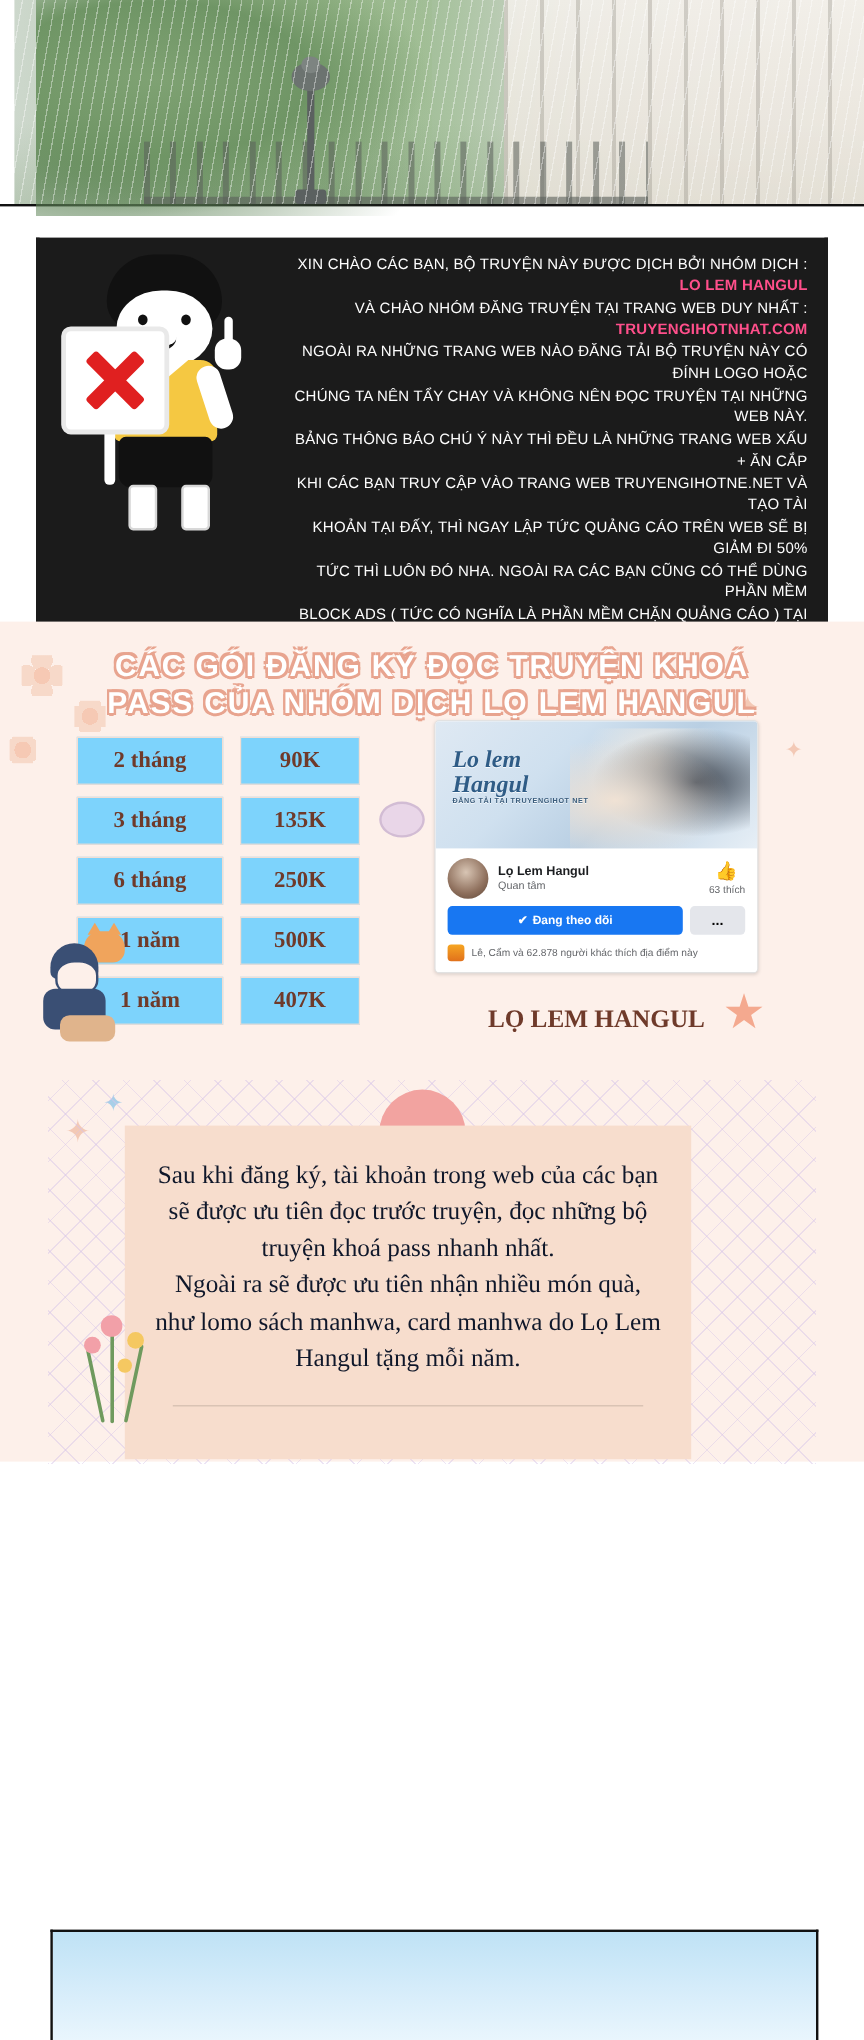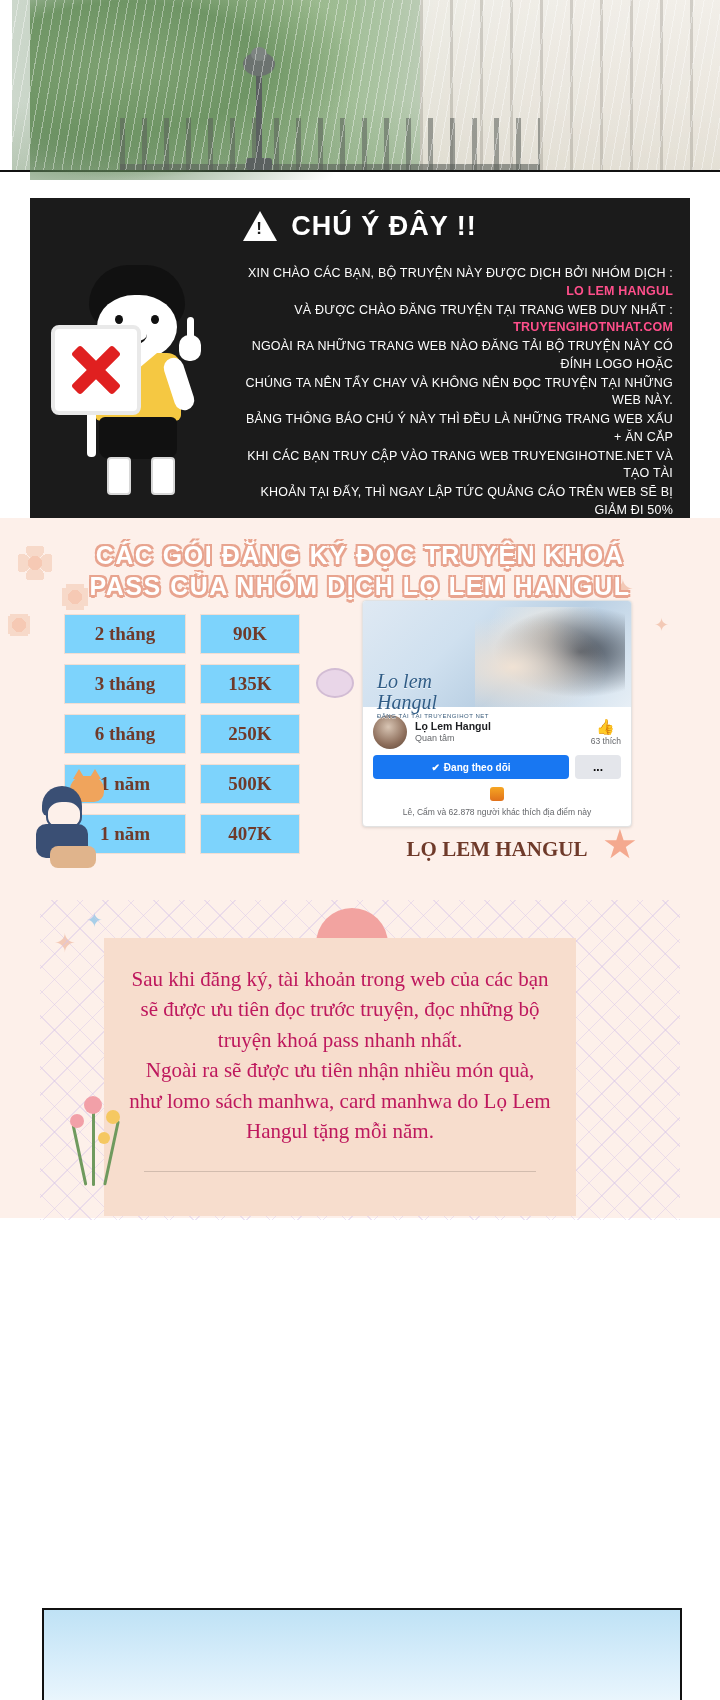--- a/index.html
+++ b/index.html
@@ -250,25 +250,24 @@
     background:
       radial-gradient(ellipse at 25% 60%, #f0e2d4 0%, rgba(240,226,212,0) 60%),
       radial-gradient(ellipse at 70% 45%, #3f4752 0%, rgba(63,71,82,0) 58%),
       radial-gradient(ellipse at 48% 30%, #f7efe4 0%, rgba(247,239,228,0) 55%);
   }
   .fb-logo {
     position: absolute; left: 14px; top: 22px;
     color: #2f5c86;
     font-family: "Liberation Serif", serif;
     font-style: italic;
-    font-weight: normal;
+    font-weight: bold;
     font-size: 20px;
     line-height: 1.05;
     text-shadow: 0 1px 0 rgba(255,255,255,.8);
-    margin-top: 48px;
   }
   .fb-logo small {
     display: block; font-size: 6px; font-style: normal; letter-spacing: .5px; color: #3b5d7c;
     font-family: "Liberation Sans", sans-serif;
   }
   .fb-row {
     display: flex; align-items: center; padding: 8px 10px 4px 10px; gap: 8px;
   }
   .fb-avatar {
     width: 34px; height: 34px; border-radius: 50%;
@@ -286,21 +285,21 @@
   .fb-follow {
     flex: 1; background: #1877f2; color: #fff; font-size: 10px; font-weight: bold;
     height: 24px; border-radius: 4px; display: flex; align-items: center; justify-content: center; gap: 4px;
   }
   .fb-more {
     width: 46px; height: 24px; border-radius: 4px; background: #e4e6eb; color: #050505;
     display: flex; align-items: center; justify-content: center; font-size: 12px; font-weight: bold;
   }
   .fb-footer {
     display: flex; align-items: center; gap: 6px;
-    padding: 0 10px 9px 10px; font-size: 8.5px; color: #65676b; flex-direction: column;
+    padding: 0 10px 9px 10px; font-size: 8.5px; color: #65676b;
   }
   .fb-flag {
     width: 14px; height: 14px; border-radius: 3px;
     background: linear-gradient(180deg,#f6a623 0%, #e1711b 100%);
     flex: none;
   }
 
   .fanpage-cta {
     position: absolute; left: 352px; top: 318px; width: 290px;
     text-align: center;
@@ -357,21 +356,21 @@
     position: absolute; left: 316px; top: 908px; width: 72px; height: 72px;
     border-radius: 50%; background: #f2a3a0;
   }
   .info-card {
     position: absolute; left: 104px; top: 938px; width: 472px; height: 278px;
     background: #f7ddcd;
     padding: 26px 24px 0 24px;
     box-sizing: border-box;
   }
   .info-text {
-    color: #be185d;
+    color: #0f172a;
     font-size: 21px;
     line-height: 1.45;
     text-align: center;
     font-family: "Liberation Serif", serif;
   }
   .info-rule {
     position: absolute; left: 40px; right: 40px; bottom: 44px;
     height: 1px; background: rgba(0,0,0,.15);
   }
   .flowers-bunch {
@@ -402,24 +401,20 @@
       <ellipse cx="27" cy="16" rx="8" ry="7" fill="#7d8481"></ellipse>
       <rect x="14" y="120" width="26" height="12" rx="3" fill="#5b6160"></rect>
     </svg>
   </div>
   <div class="comic-rain"></div>
   <div class="comic-borders-left"></div>
 </div>
 
 <div class="notice-wrap">
 
-  <div class="notice-header">
-    <div class="warn-tri"></div>
-    <div class="notice-title">CHÚ Ý ĐÂY !!</div>
-  </div>
 
   <div class="notice-body">
 
     <div class="mascot">
       <div class="m-hair"></div>
       <div class="m-face"></div>
       <div class="m-eye l"></div>
       <div class="m-eye r"></div>
       <div class="m-smile"></div>
       <div class="m-body"></div>
@@ -433,21 +428,21 @@
       <div class="m-stick"></div>
       <div class="m-sign"></div>
     </div>
 
     <div class="notice-text">
       <p>
         <span>XIN CHÀO CÁC BẠN, BỘ TRUYỆN NÀY ĐƯỢC DỊCH BỞI NHÓM DỊCH :</span>
         <span class="hl-pink">LO LEM HANGUL</span>
       </p>
       <p>
-        <span>VÀ ĐƯỢC CHÀO ĐĂNG TRUYỆN TẠI TRANG WEB DUY NHẤT :</span>
+        <span>VÀ CHÀO NHÓM ĐĂNG TRUYỆN TẠI TRANG WEB DUY NHẤT :</span>
         <span class="hl-pink">TRUYENGIHOTNHAT.COM</span>
       </p>
       <p><span>NGOÀI RA NHỮNG TRANG WEB NÀO ĐĂNG TẢI BỘ TRUYỆN NÀY CÓ ĐÍNH LOGO HOẶC</span></p>
       <p><span>CHÚNG TA NÊN TẨY CHAY VÀ KHÔNG NÊN ĐỌC TRUYỆN TẠI NHỮNG WEB NÀY.</span></p>
       <p><span>BẢNG THÔNG BÁO CHÚ Ý NÀY THÌ ĐỀU LÀ NHỮNG TRANG WEB XẤU + ĂN CẮP</span></p>
       <p><span>KHI CÁC BẠN TRUY CẬP VÀO TRANG WEB TRUYENGIHOTNE.NET  VÀ TẠO TÀI</span></p>
       <p><span>KHOẢN TẠI ĐẤY, THÌ NGAY LẬP TỨC QUẢNG CÁO TRÊN WEB SẼ BỊ GIẢM ĐI 50%</span></p>
       <p><span>TỨC THÌ LUÔN ĐÓ NHA. NGOÀI RA CÁC BẠN CŨNG CÓ THỂ DÙNG PHẦN MỀM</span></p>
       <p><span>BLOCK  ADS ( TỨC CÓ NGHĨA LÀ PHẦN MỀM CHẶN QUẢNG CÁO ) TẠI WEB MÌNH NỮA.</span></p>
       <p style="margin-top:4px"><span class="hl-yellow">LƯU Ý : NHỚ LÀ ĐĂNG NHẬP TÀI KHOẢN RỒI HÃY XEM TRUYỆN ĐỂ ĐƯỢC GIẢM 50%</span></p>

